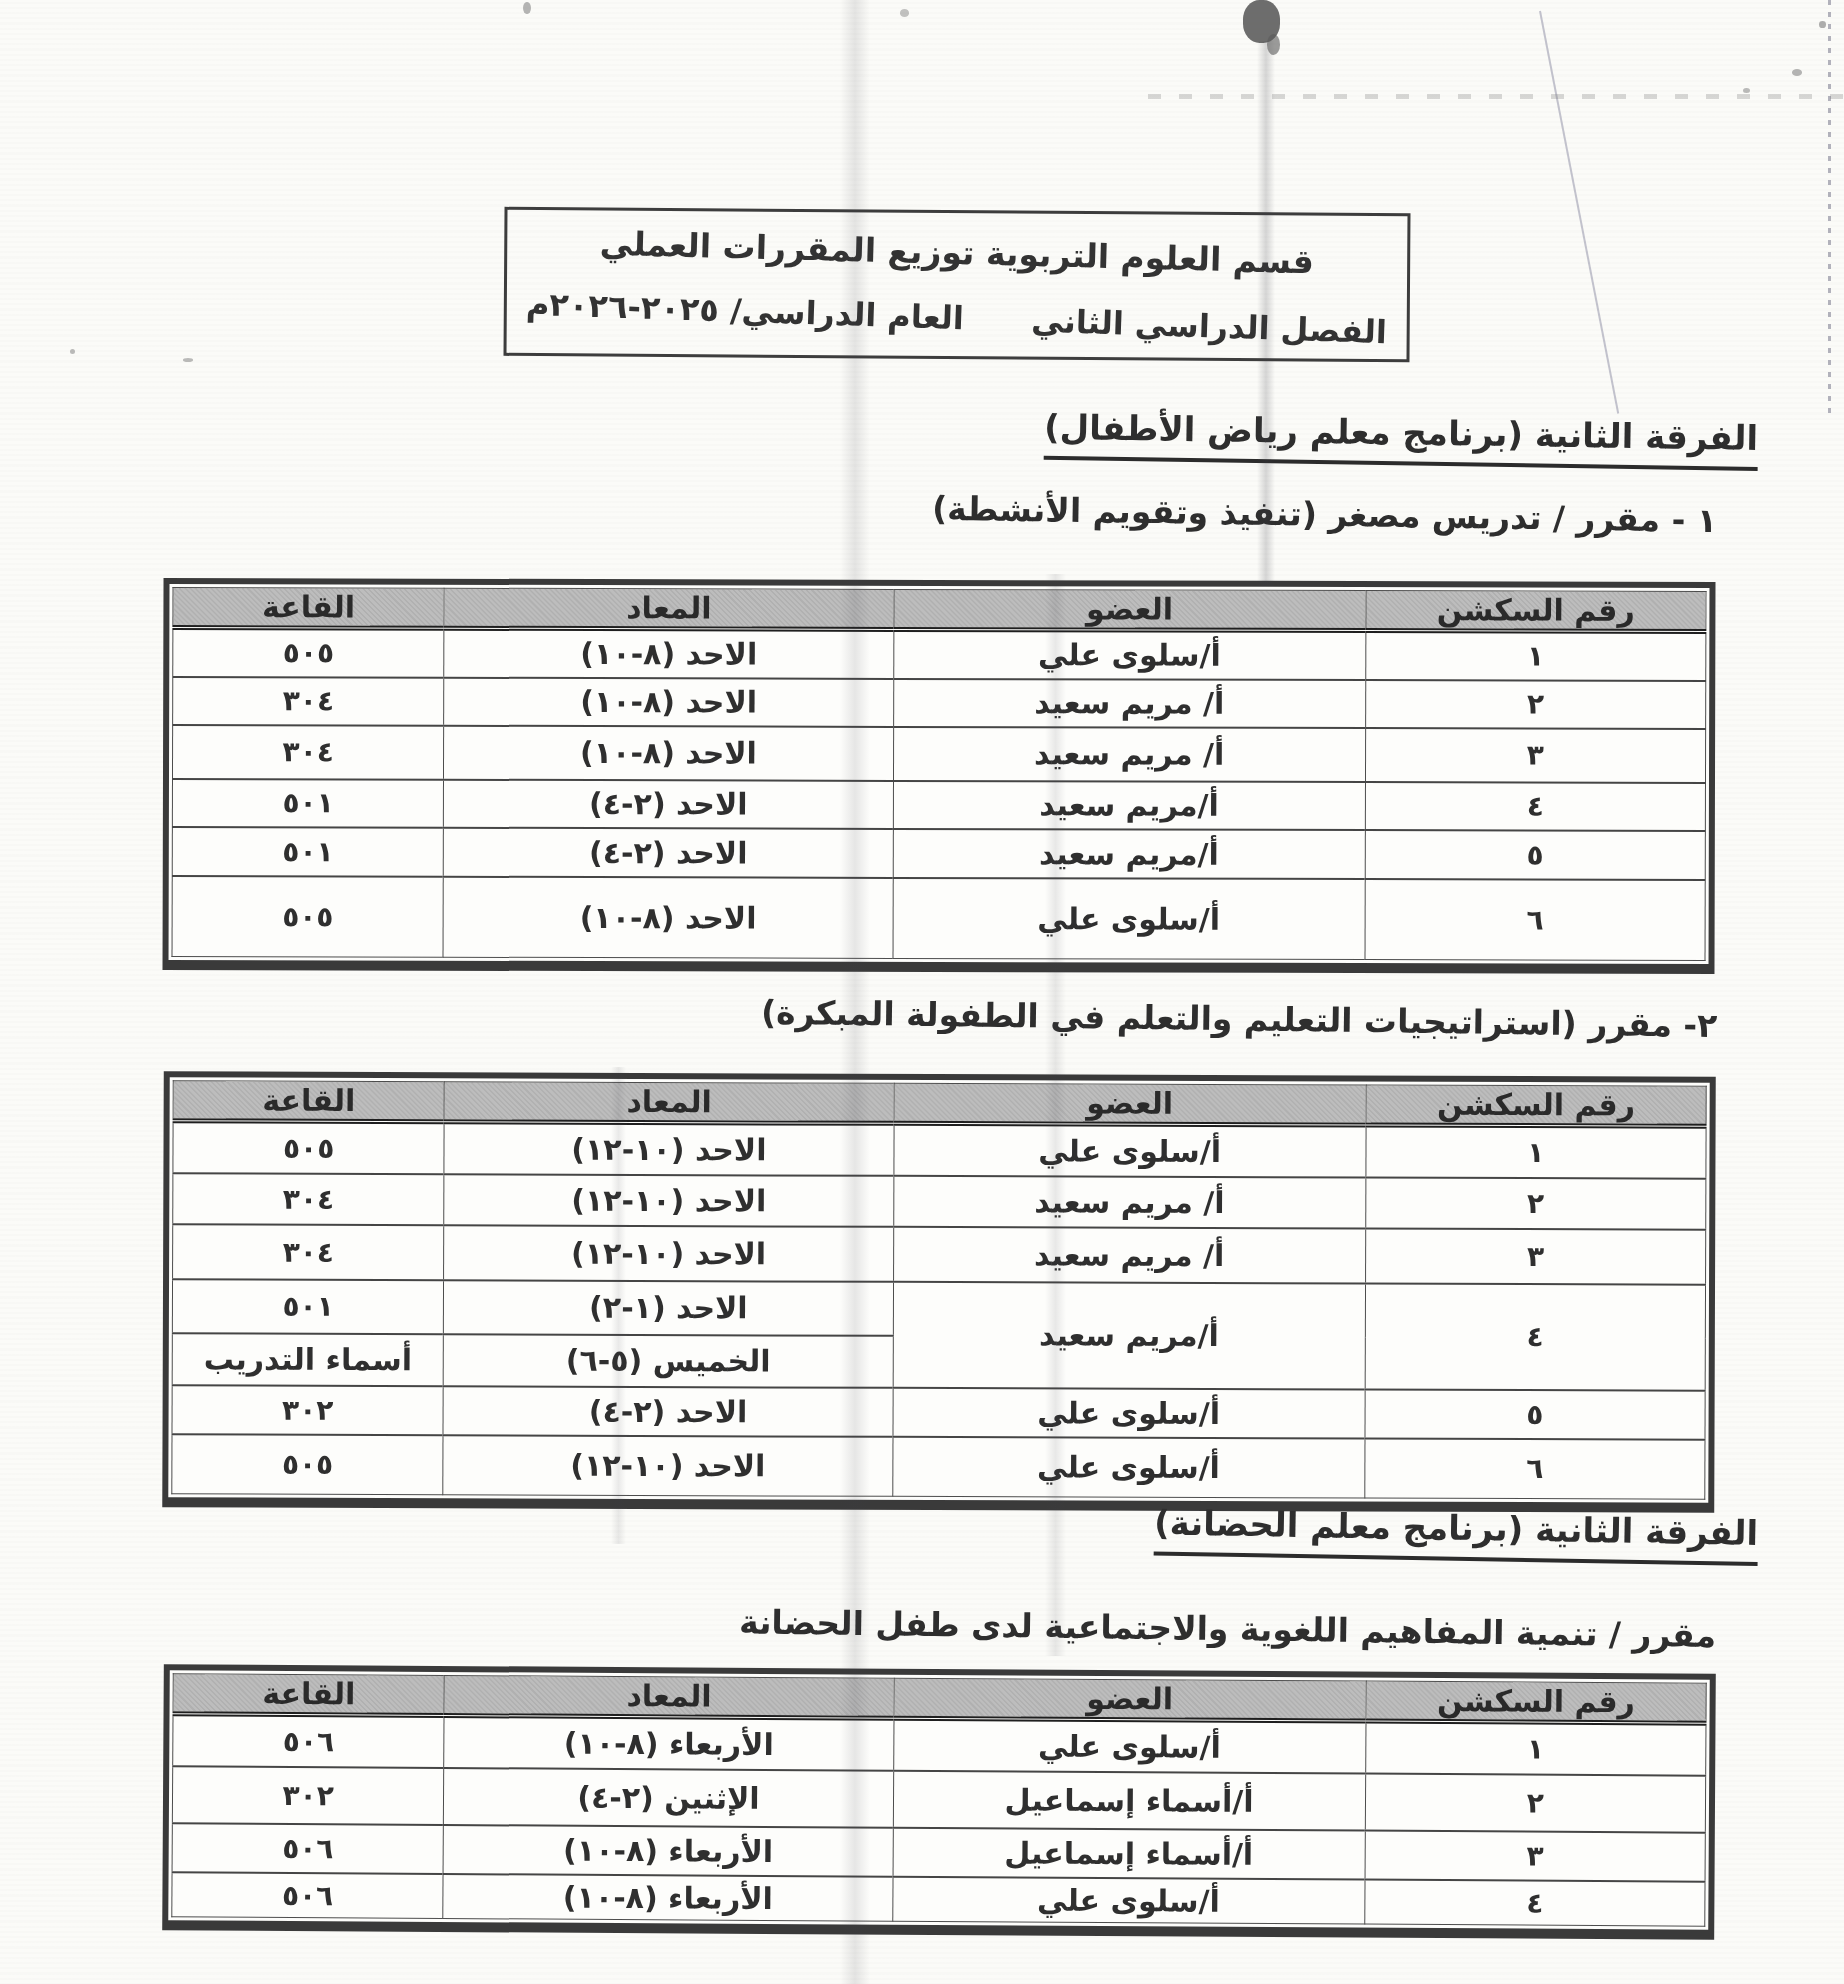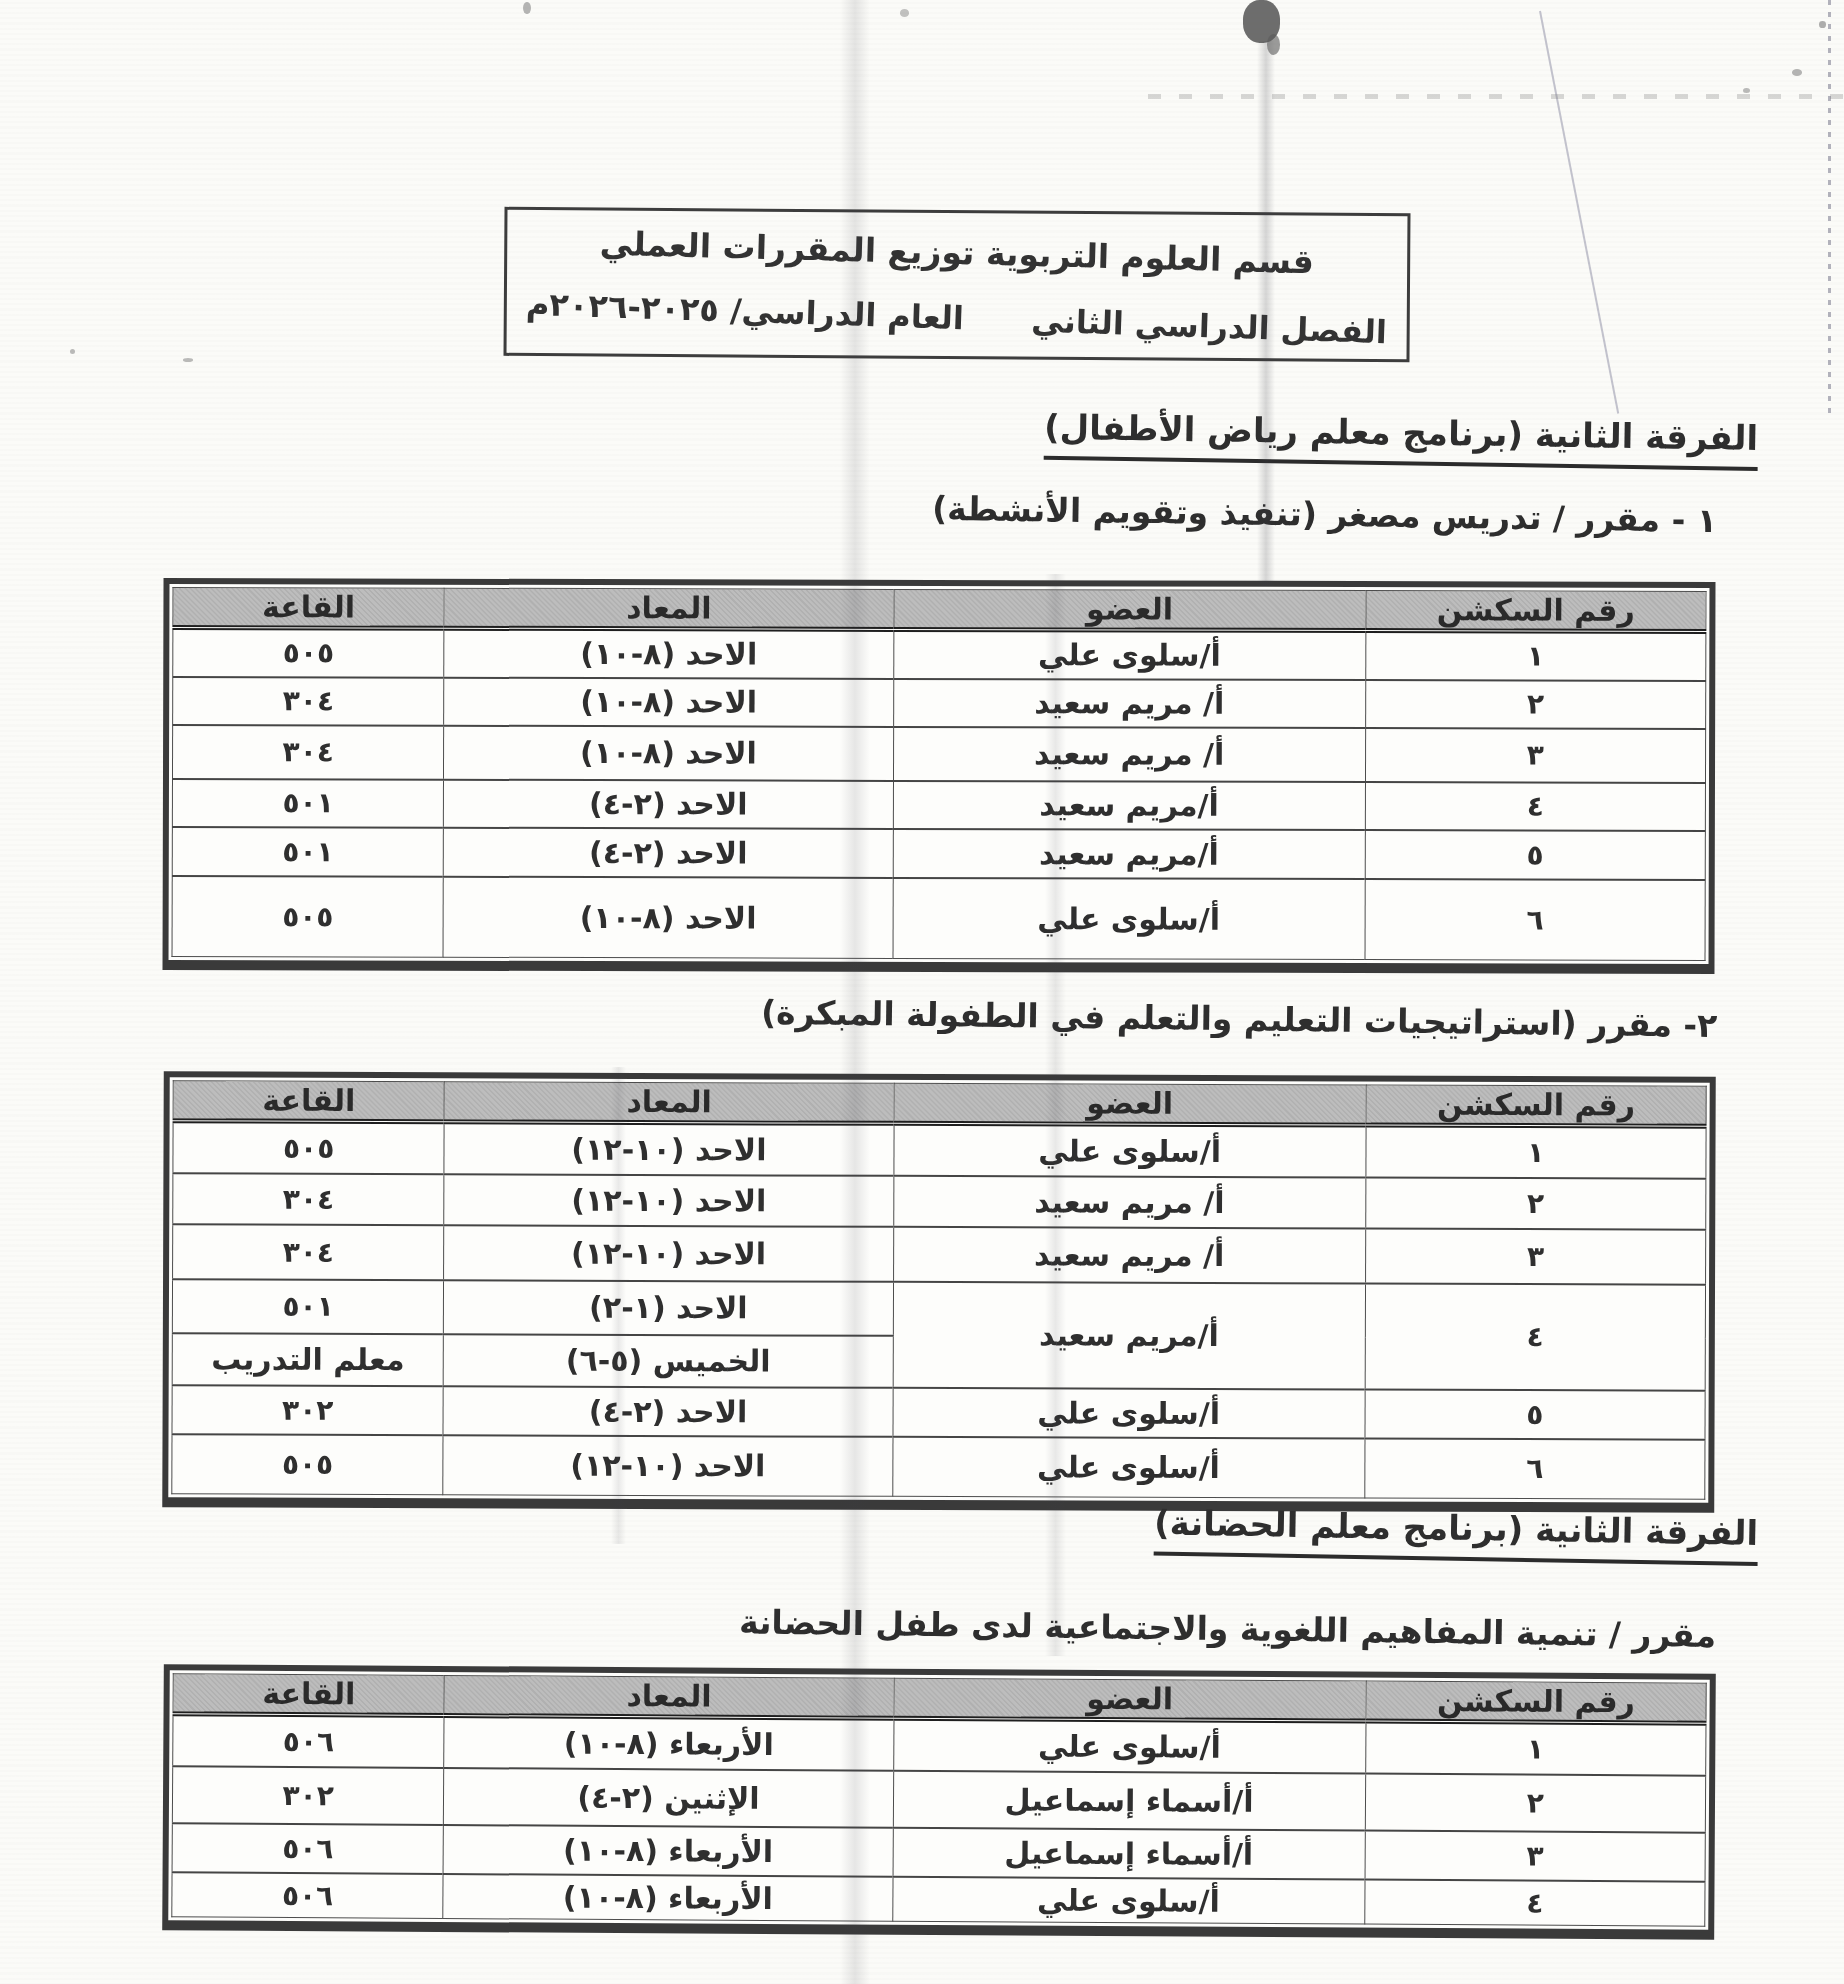--- a/index.html
+++ b/index.html
@@ -210,21 +210,21 @@
           <td class="hall">٣٠٤</td>
         </tr>
         <tr style="height:54px">
           <td class="num" rowspan="2">٤</td>
           <td rowspan="2">أ/مريم سعيد</td>
           <td>الاحد (١-٢)</td>
           <td class="hall">٥٠١</td>
         </tr>
         <tr style="height:52px">
           <td>الخميس (٥-٦)</td>
-          <td class="hall" style="letter-spacing:0;font-size:30px">معلم التدريب</td>
+          <td class="hall" style="letter-spacing:0;font-size:30px">أسماء التدريب</td>
         </tr>
         <tr style="height:49px">
           <td class="num">٥</td>
           <td>أ/سلوى علي</td>
           <td>الاحد (٢-٤)</td>
           <td class="hall">٣٠٢</td>
         </tr>
         <tr>
           <td class="num">٦</td>
           <td>أ/سلوى علي</td>

